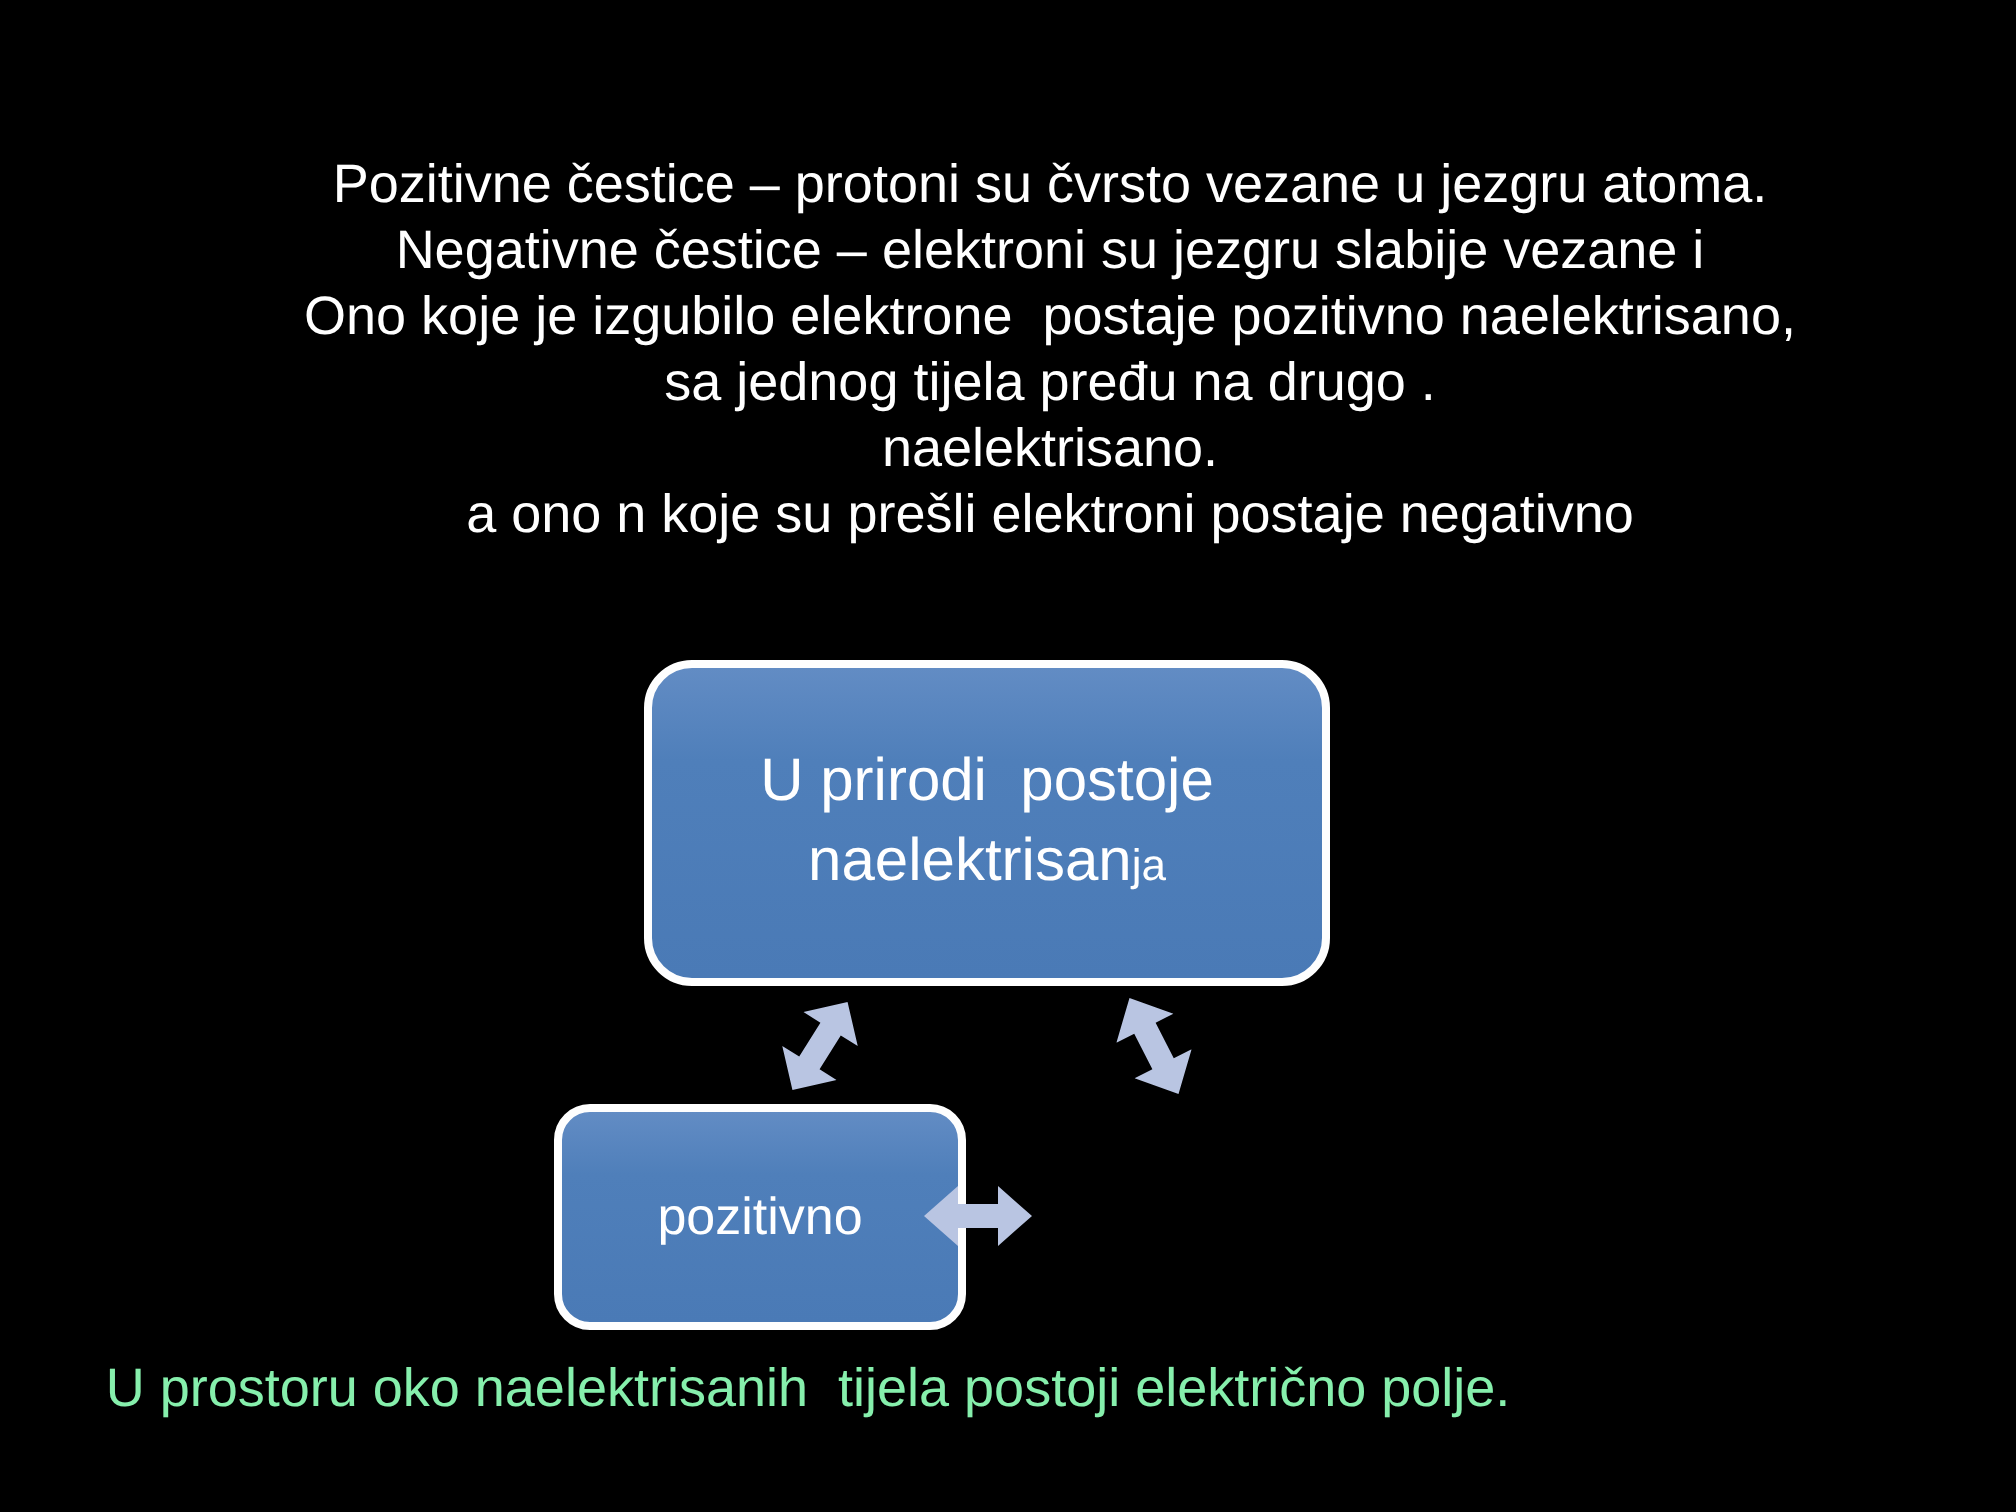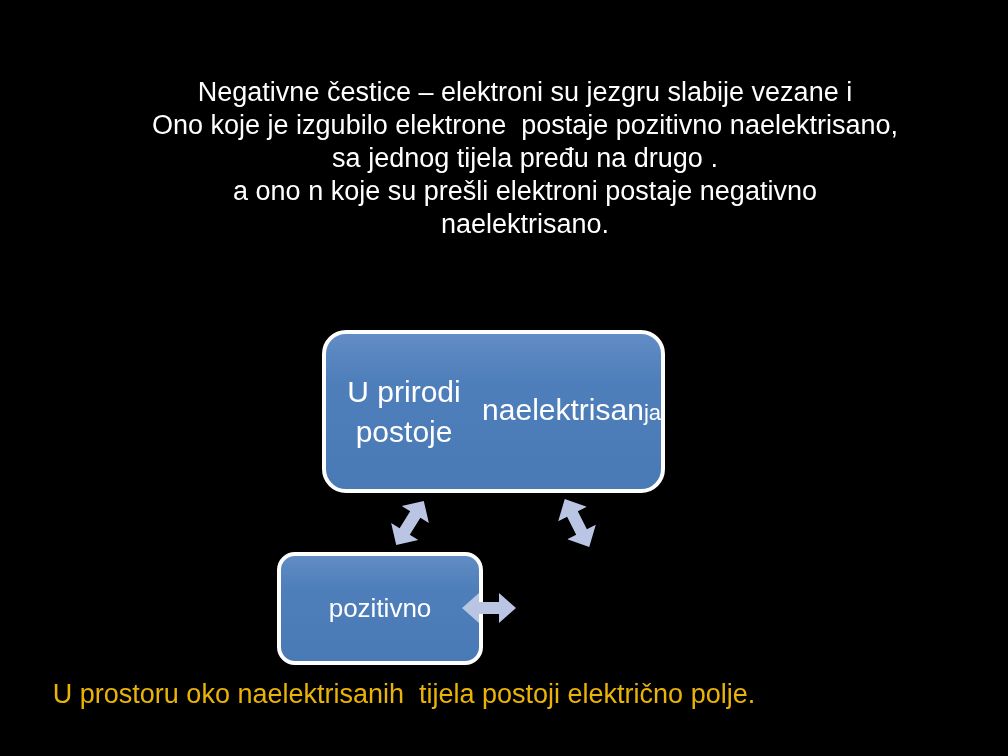--- a/index.html
+++ b/index.html
@@ -30,21 +30,21 @@
   }
   .pline { white-space: pre-wrap; }
 
   
   .dbox {
     position: absolute;
     box-sizing: border-box;
     background: linear-gradient(180deg, #628cc4 0%, #4f7fba 30%, #4a7ab6 100%);
     border: 4px solid #fefefe;
     display: flex;
-    flex-direction: row;
+    flex-direction: column;
     align-items: center;
     justify-content: center;
     color: #ffffff;
   }
   .top-box {
     left: 322px;
     top: 330px;
     width: 343px;
     height: 163px;
     border-radius: 24px;
@@ -71,35 +71,36 @@
 
   
   .footer {
     position: absolute;
     top: 678px;
     left: 0;
     width: 808px;
     text-align: center;
     font-size: 27px;
     line-height: 33px;
-    color: #eab308;
+    color: #86efac;
     white-space: pre-wrap;
   }
 </style>
 </head>
 <body>
 
 <div class="slide">
 
   <div class="paragraph">
+    <div class="pline">Pozitivne čestice – protoni su čvrsto vezane u jezgru atoma.</div>
     <div class="pline">Negativne čestice – elektroni su jezgru slabije vezane i</div>
     <div class="pline">Ono koje je izgubilo elektrone  postaje pozitivno naelektrisano,</div>
     <div class="pline">sa jednog tijela pređu na drugo .</div>
+    <div class="pline">naelektrisano.</div>
     <div class="pline">a ono n koje su prešli elektroni postaje negativno</div>
-    <div class="pline">naelektrisano.</div>
   </div>
 
   <div class="dbox top-box">
     <div class="tb-line1">U prirodi  postoje</div>
     <div class="tb-line2"><span>naelektrisan</span><span class="tb-small">ja</span></div>
   </div>
 
   <svg class="arrow arrow-left" width="32" height="52" viewBox="0 0 32 52">
     <polygon points="16,0 32,16 22,16 22,36 32,36 16,52 0,36 10,36 10,16 0,16" fill="#b9c5e2"></polygon>
   </svg>

